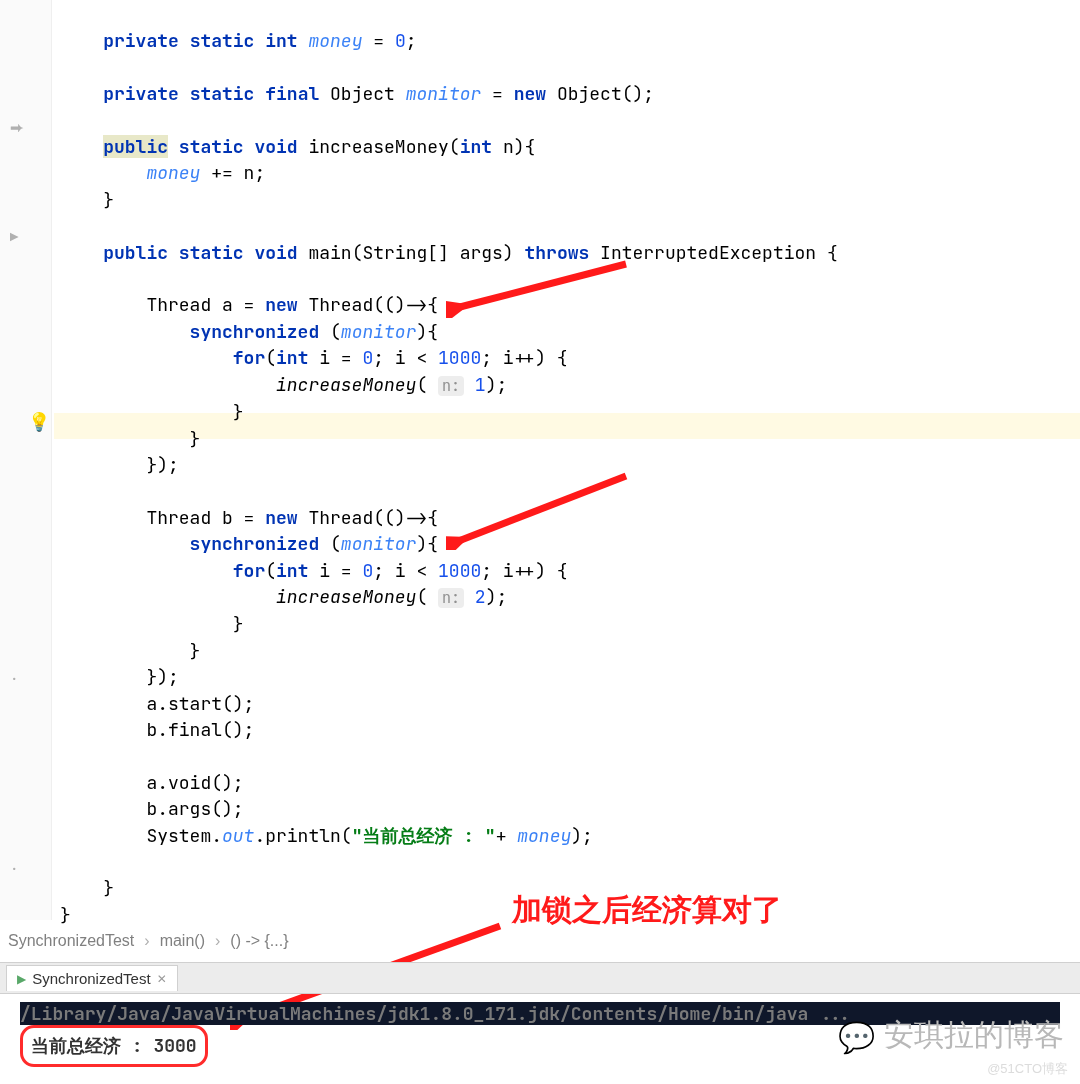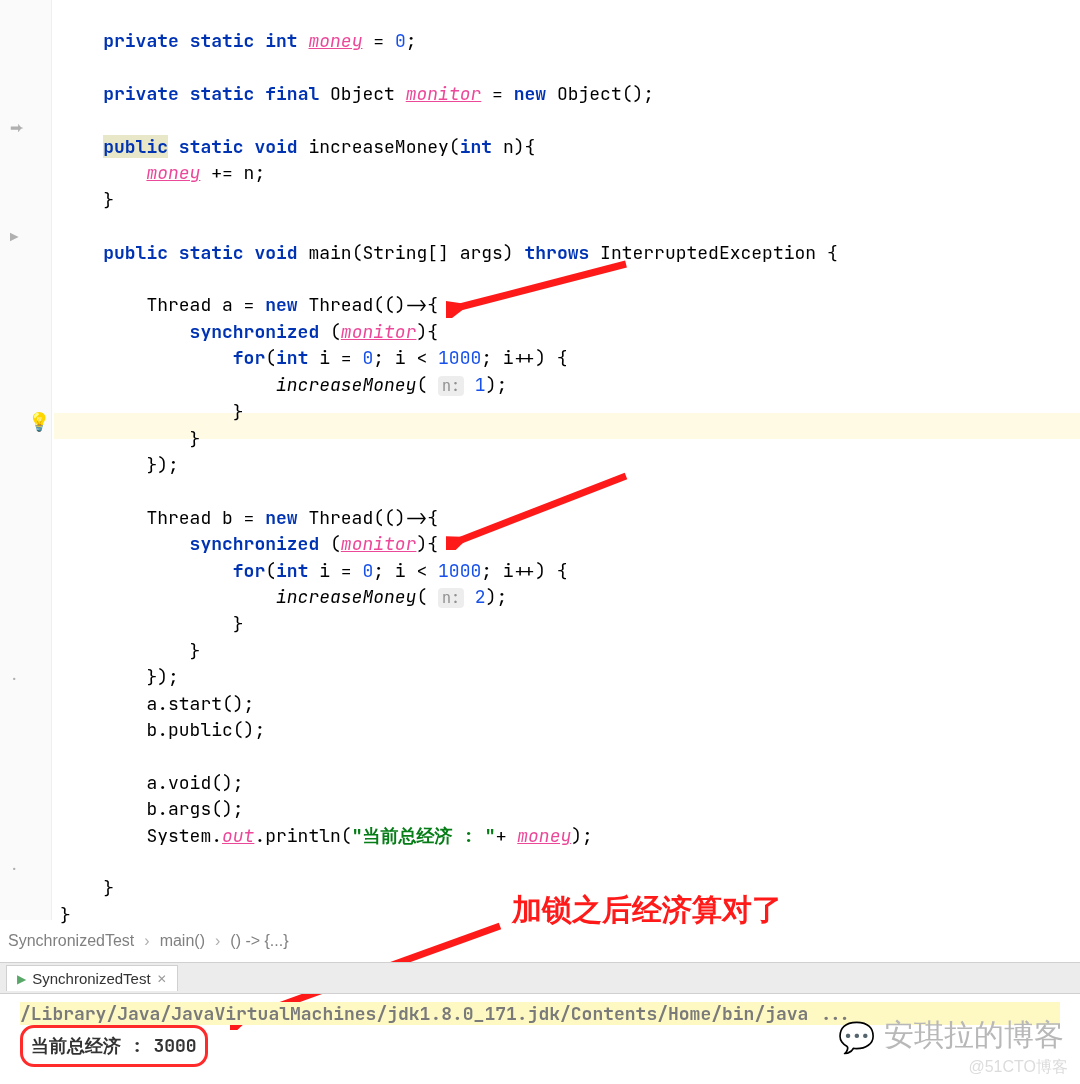--- a/index.html
+++ b/index.html
@@ -49,21 +49,21 @@
 .hl-line {
   position: absolute;
   left: 54px;
   right: 0;
   height: 26px;
   top: 413px;
   background: #fffae3;
   z-index: -1;
 }
 .kw { color: #0033b3; font-weight: bold; }
-.field { color: #ec4899; font-style: italic; text-decoration: underline; }
+.field { color: #3b82f6; font-style: italic; }
 .num { color: #1750eb; }
 .str { color: #067d17; font-weight: bold; }
 .param-hint {
   background: #ededed;
   color: #909090;
   border-radius: 4px;
   padding: 0 4px;
   font-size: 15px;
 }
 .kw-bg { background: #e8e8c8; }
@@ -118,21 +118,21 @@
 .console {
   position: absolute;
   left: 0;
   right: 0;
   top: 994px;
   padding: 8px 20px;
   font-family: "JetBrains Mono", monospace;
   font-size: 18px;
   color: #333;
 }
-.console .path { color: #7a7a7a; background: #fef9c3; font-weight: bold;}
+.console .path { color: #7a7a7a; background: #0f172a; font-weight: bold;}
 .output-box {
   border: 3px solid #ff2b2b;
   border-radius: 14px;
   padding: 6px 8px;
   display: inline-block;
   margin-top: 0;
   font-weight: bold;
   color: #333;
 }
 
@@ -150,21 +150,21 @@
   font-family: sans-serif;
   color: #b8b8b8;
   font-size: 30px;
 }
 .watermark2 {
   position: absolute;
   right: 12px;
   bottom: 6px;
   font-family: sans-serif;
   color: #dcdcdc;
-  font-size: 16px;
+  font-size: 13px;
   margin-left: 24px;
 }
 </style>
 </head>
 <body>
 
 <div class="gutter">
   <div class="gutter-marker override-marker" style="top:118px">⮕</div>
   <div class="gutter-marker override-marker" style="top:228px">▶</div>
   <div class="gutter-marker override-marker" style="top:670px">·</div>
@@ -194,21 +194,21 @@
 <span>        </span><span>});</span>
 
 <span>        </span><span>Thread b = </span><span class="kw">new</span><span> Thread(()-&gt;{</span>
 <span>            </span><span class="kw">synchronized</span><span> (</span><span class="field">monitor</span><span>){</span>
 <span>                </span><span class="kw">for</span><span>(</span><span class="kw">int</span><span> i = </span><span class="num">0</span><span>; i &lt; </span><span class="num">1000</span><span>; i++) {</span>
 <span>                    </span><span style="font-style:italic">increaseMoney</span>( <span class="param-hint">n:</span> <span class="num">2</span><span>);</span>
 <span>                </span><span>}</span>
 <span>            </span><span>}</span>
 <span>        </span><span>});</span>
 <span>        </span><span>a.start();</span>
-<span>        </span><span>b.public();</span>
+<span>        </span><span>b.final();</span>
 
 <span>        </span><span>a.void();</span>
 <span>        </span><span>b.args();</span>
 <span>        </span><span>System.</span><span class="field">out</span><span>.println(</span><span class="str">"当前总经济 : "</span><span>+ </span><span class="field">money</span><span>);</span>
 
 <span>    </span><span>}</span>
 <span>}</span>
 </div>
 
 <svg class="arrow" style="left:446px; top:258px; width:190px; height:60px">

